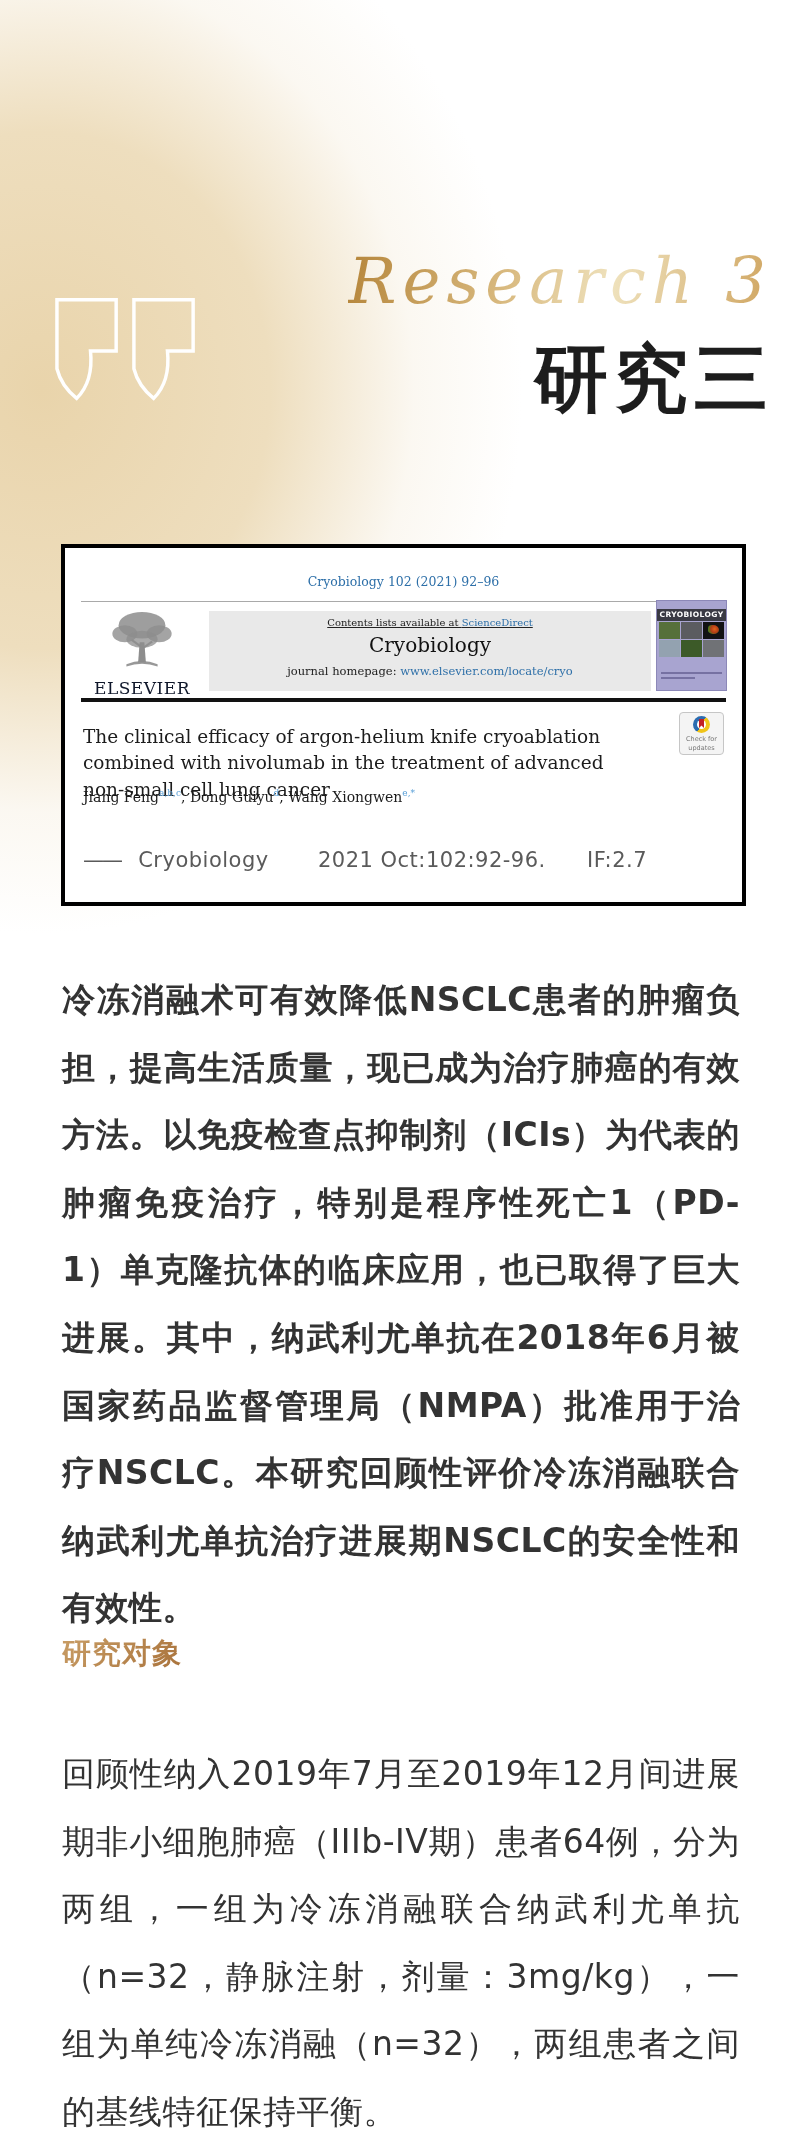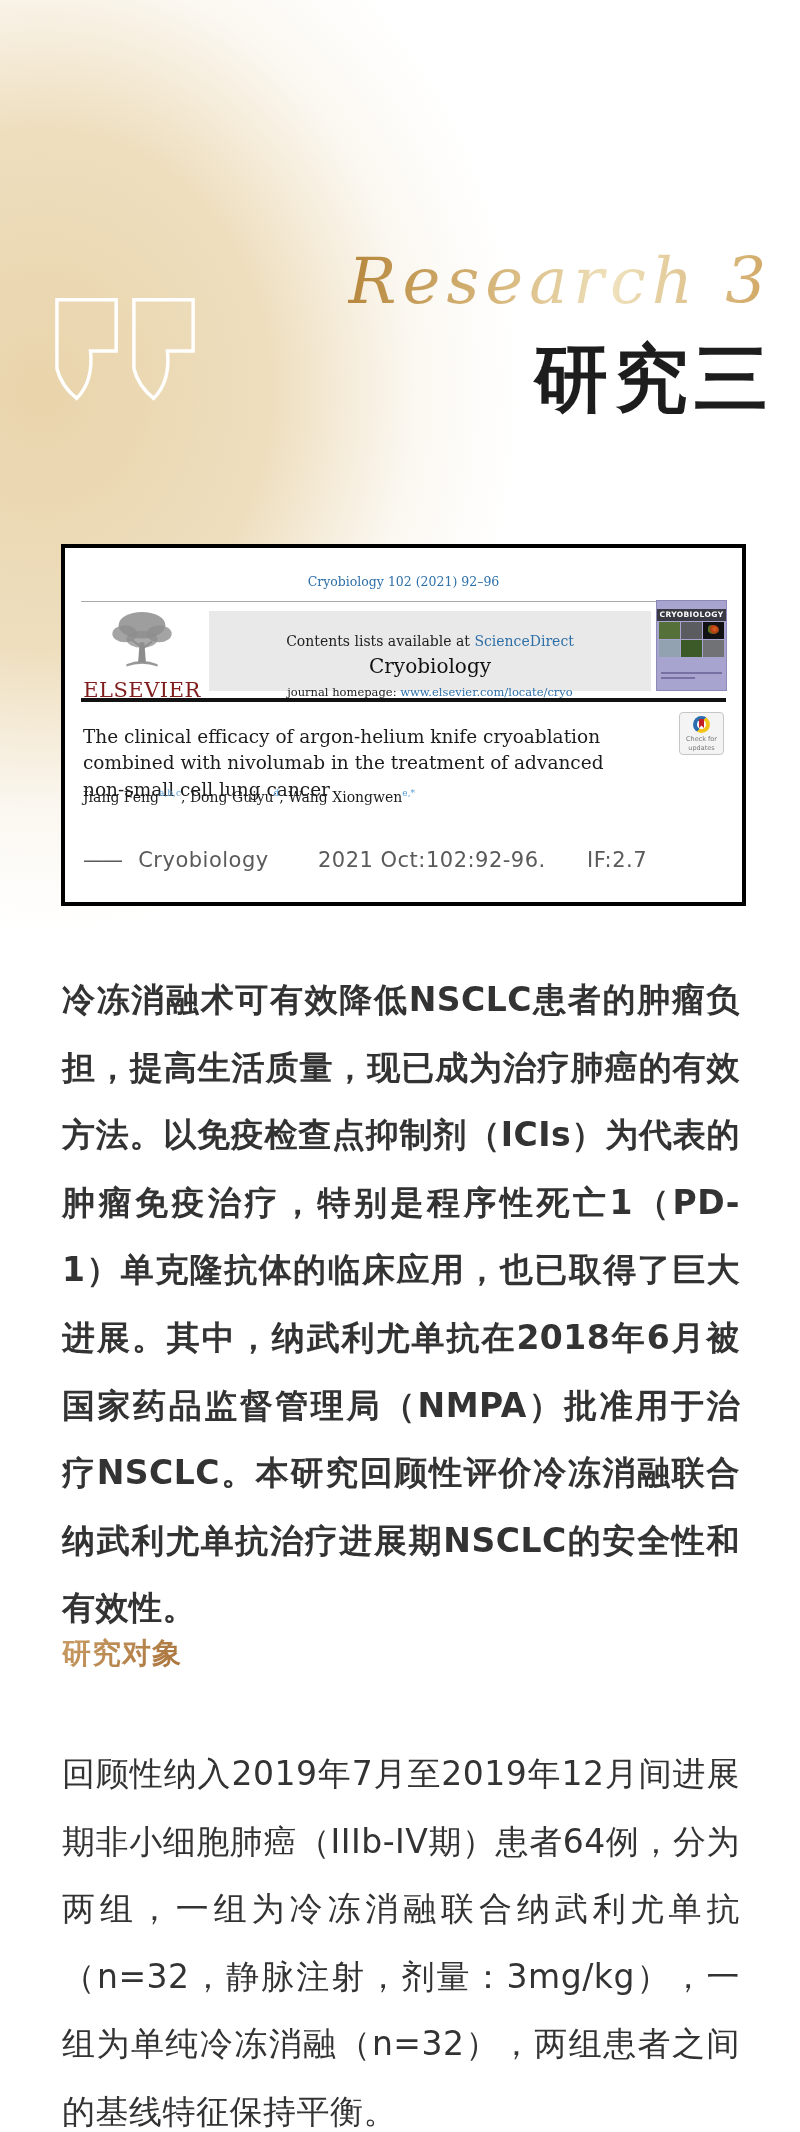--- a/index.html
+++ b/index.html
@@ -37,27 +37,27 @@
   }
   .ref-top {
     position:absolute; top:26px; left:0; right:0; text-align:center;
     font-family:"DejaVu Serif","Liberation Serif",serif;
     font-size:12.5px; color:#2d6fa8;
   }
   .hr-thin { position:absolute; top:53px; left:16px; right:16px; height:1px; background:#a9a9a9; }
   .elsevier-block { position:absolute; left:18px; top:60px; width:118px; text-align:center; }
   .elsevier-word {
     font-family:"DejaVu Serif","Liberation Serif",serif;
-    font-size:21px; color:#7f1d1d; letter-spacing:0.5px; margin-top:2px;text-align:center;
+    font-size:17px; color:#0f172a; letter-spacing:0.5px; margin-top:2px;text-align:center;
   }
   .masthead-box {
     position:absolute; left:144px; top:63px; width:442px; height:80px;
     background:#e9e9e9; text-align:center;
   }
-  .contents-line { font-family:"DejaVu Serif","Liberation Serif",serif; font-size:14px; color:#222; margin-top:22px; }
+  .contents-line { font-family:"DejaVu Serif","Liberation Serif",serif; font-size:10px; color:#222; margin-top:6px;text-decoration:underline; }
   .link-blue { color:#2d6fa8; text-decoration:none; }
   .journal-name { font-family:"DejaVu Serif","Liberation Serif",serif; font-size:20px; color:#111; margin-top:5px; }
   .homepage-line { font-family:"DejaVu Serif","Liberation Serif",serif; font-size:11.5px; color:#222; margin-top:7px; }
 
   .cover {
     position:absolute; left:591px; top:52px; width:71px; height:91px;
     background:#a8a4d0; border:1px solid #8c88b8; font-family:"DejaVu Sans",sans-serif;
   }
   .cover-masthead {
     margin-top:8px; height:12px; background:#3a3a44; color:#ffffff;

